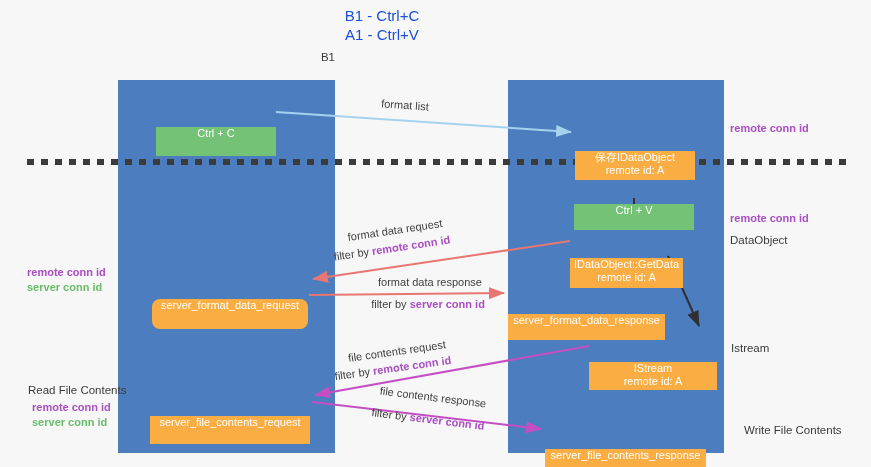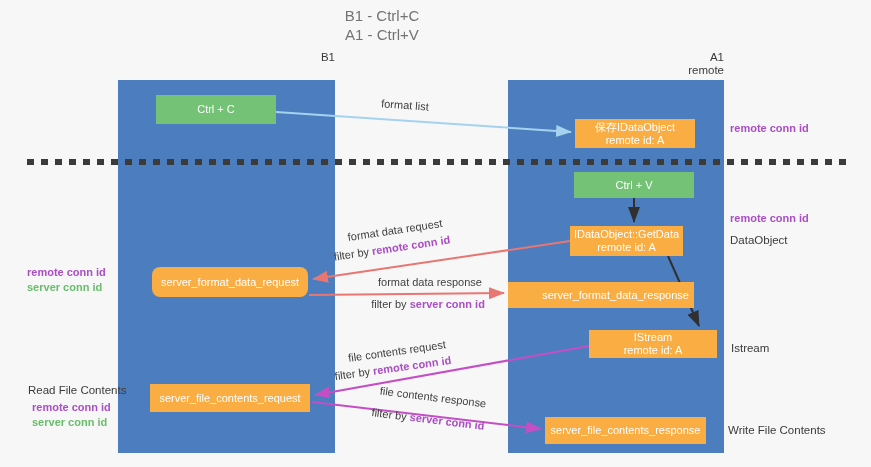--- a/index.html
+++ b/index.html
@@ -3,29 +3,29 @@
 <meta charset="utf-8">
 <style>
   html,body{margin:0;padding:0;background:#f7f7f7;}
   .canvas{
     position:relative;width:871px;height:467px;overflow:hidden;
     background:#f7f7f7;
     font-family:"Liberation Sans","DejaVu Sans",sans-serif;
     color:#3c3c3c;
   }
   .abs{position:absolute;}
-  .title{left:0;top:6;width:764px;text-align:center;font-size:15px;line-height:19px;color:#737373;top:6px;}
+  .title{left:0;top:6;width:764px;text-align:center;font-size:15px;line-height:19px;color:#1d4ed8;top:6px;}
   .lane-header{text-align:right;font-size:11.5px;line-height:13px;color:#3a3a3a;top:51px;}
   .lane{background:#4c7ebf;top:80px;height:373px;}
   .lane-left{left:118px;width:217px;}
   .lane-right{left:508px;width:216px;}
   svg.arrows{position:absolute;left:0;top:0;pointer-events:none;}
   .node{
-    display:flex;flex-direction:column;align-items:center;justify-content:center;
-    color:#fff;font-size:11px;line-height:13px;text-align:center;white-space:nowrap;
+    display:flex;flex-direction:column;align-items:center;
+    color:#fff;font-size:11px;line-height:13px;text-align:center;white-space:nowrap;margin-top:32px;
   }
   .node.green{background:#74c275;}
   .node.orange{background:#f9ad42;}
   .flow-label{
     font-size:11px;line-height:13px;color:#3f3f3f;text-align:center;white-space:nowrap;
   }
   .purple{color:#aa4fc3;font-weight:bold;}
   .side-label{font-size:11.5px;line-height:13px;color:#3a3a3a;white-space:nowrap;}
   .side-label.bold-purple{color:#aa4fc3;font-weight:bold;font-size:11px;}
   .side-label.bold-green{color:#69bd6b;font-weight:bold;font-size:11px;}
@@ -35,24 +35,20 @@
 
 <div class="canvas">
 
   <div class="abs title">
     <div>B1 - Ctrl+C</div>
     <div>A1 - Ctrl+V</div>
   </div>
 
   <div class="abs lane-header" style="left:118px;width:217px;">
     <div>B1</div>
-  </div>
-  <div class="abs lane-header" style="left:508px;width:216px;">
-    <div>A1</div>
-    <div>remote</div>
   </div>
 
   <div class="abs lane lane-left"></div>
   <div class="abs lane lane-right"></div>
 
   <svg class="arrows" width="871" height="467">
     <defs>
       <marker id="m-blue" markerWidth="9" markerHeight="8" refX="7.5" refY="3" orient="auto">
         <path d="M0,0 L8,3 L0,6 z" fill="#a5d2ef"></path>
       </marker>
@@ -99,21 +95,21 @@
 
   <div class="abs node orange" style="left:570px;top:226px;width:113px;height:30px;">
     <div>IDataObject::GetData</div>
     <div>remote id: A</div>
   </div>
 
   <div class="abs node orange" style="left:152px;top:267px;width:156px;height:30px;border-radius:8px;">
     <div>server_format_data_request</div>
   </div>
 
-  <div class="abs node orange" style="left:508px;top:282px;width:157px;height:26px;padding-left:29px;">
+  <div class="abs node orange" style="left:508px;top:282px;width:157px;height:26px;">
     <div>server_format_data_response</div>
   </div>
 
   <div class="abs node orange" style="left:589px;top:330px;width:128px;height:28px;">
     <div>IStream</div>
     <div>remote id: A</div>
   </div>
 
   <div class="abs node orange" style="left:150px;top:384px;width:160px;height:28px;">
     <div>server_file_contents_request</div>
@@ -142,21 +138,21 @@
 
   <div class="abs flow-label" style="left:368px;top:391px;width:130px;transform:rotate(7deg);">file contents response</div>
   <div class="abs flow-label" style="left:358px;top:413px;width:140px;transform:rotate(7deg);">
     <span>filter by </span><span class="purple">server conn id</span>
   </div>
 
   <div class="abs side-label bold-purple" style="left:730px;top:122px;">remote conn id</div>
   <div class="abs side-label bold-purple" style="left:730px;top:212px;">remote conn id</div>
   <div class="abs side-label" style="left:730px;top:234px;">DataObject</div>
   <div class="abs side-label" style="left:731px;top:342px;">Istream</div>
-  <div class="abs side-label" style="left:728px;top:424px;">Write File Contents</div>
+  <div class="abs side-label" style="left:744px;top:424px;">Write File Contents</div>
 
   <div class="abs side-label bold-purple" style="left:27px;top:266px;">remote conn id</div>
   <div class="abs side-label bold-green" style="left:27px;top:281px;">server conn id</div>
   <div class="abs side-label" style="left:28px;top:384px;">Read File Contents</div>
   <div class="abs side-label bold-purple" style="left:32px;top:401px;">remote conn id</div>
   <div class="abs side-label bold-green" style="left:32px;top:416px;">server conn id</div>
 
 </div>
 
 </body></html>

